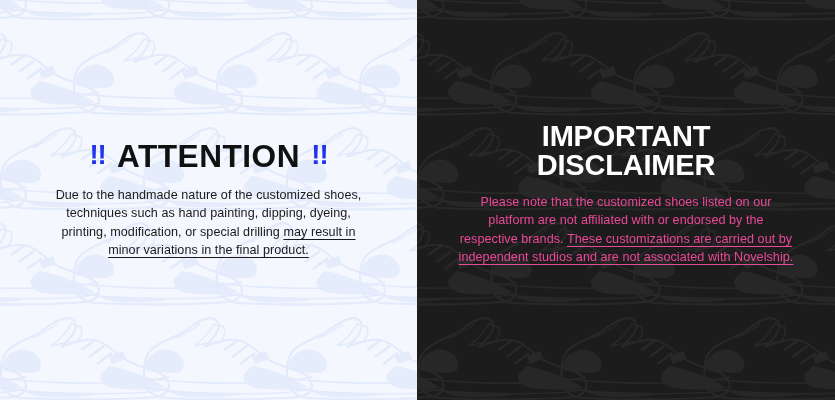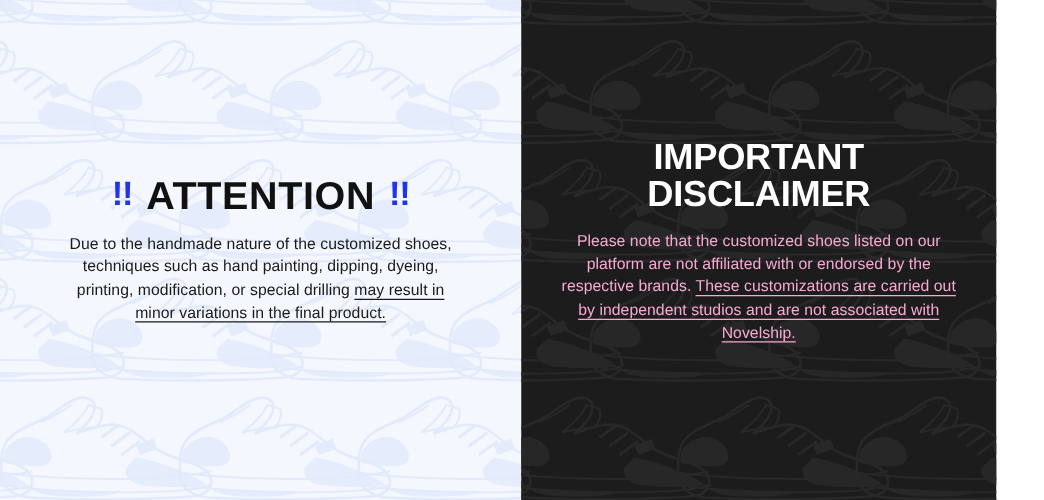--- a/index.html
+++ b/index.html
@@ -26,21 +26,21 @@
   .panel {
     position: relative;
     height: 400px;
     overflow: hidden;
     display: flex;
     align-items: center;
     justify-content: center;
   }
 
   .panel-left  { width: 417px; background: #f4f7fe; }
-  .panel-right { width: 380px; background: #1c1c1c; }
+  .panel-right { width: 418px; background: #1c1c1c; }
 
   
   .pattern {
     position: absolute;
     inset: -40px -40px -40px -40px;
     pointer-events: none;
   }
   .pattern svg { display:block; width:100%; height:100%; }
 
   
@@ -92,21 +92,21 @@
   }
   .heading-right .line { display:block; white-space: nowrap; }
 
   
   .body-copy {
     font-size: 12.6px;
     line-height: 18.4px;
     letter-spacing: 0.05px;
   }
   .body-left  { color: #1a1a1a; max-width: 322px; margin: 0 auto; }
-  .body-right { color: #f9a8d4; max-width: 336px; margin: 12px auto; }
+  .body-right { color: #ec4899; max-width: 336px; margin: 12px auto; }
 
   .emph {
     font-weight: normal;
     text-decoration: underline;
     text-underline-offset: 2.5px;
     text-decoration-thickness: 1.4px;
   }
 
   
   .emph-block {

